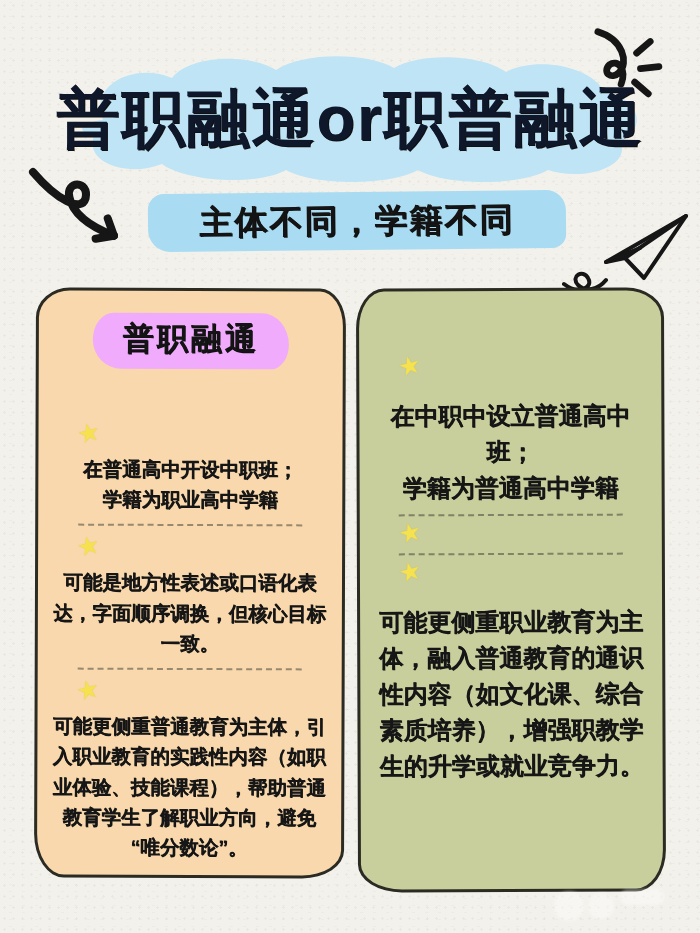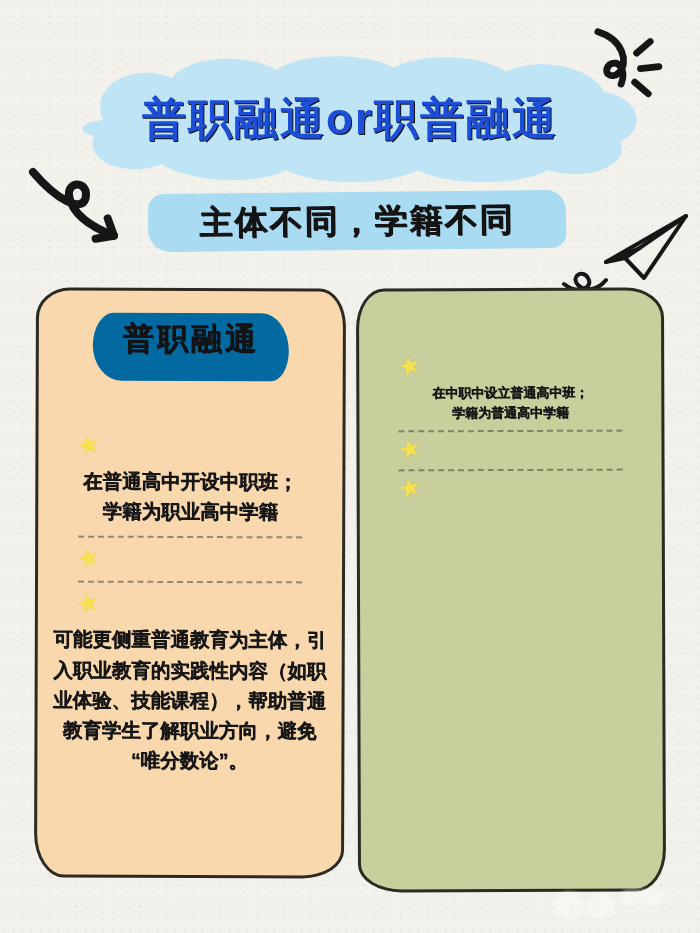--- a/index.html
+++ b/index.html
@@ -13,21 +13,21 @@
     background-size:9px 11px,13px 7px;
     background-position:0 0,4px 6px;
     color:#141414;
   }
   .abs{position:absolute;}
   
   .title-wrap{left:48px;top:50px;width:604px;height:138px;}
   .title-wrap svg{position:absolute;inset:0;width:100%;height:100%;}
   .page-title{
     position:absolute;inset:0;display:flex;align-items:center;justify-content:center;
-    font-size:44px;font-weight:900;letter-spacing:2px;color:#1d4ed8;margin:0;
+    font-size:63px;font-weight:900;letter-spacing:2px;color:#0f172a;margin:0;
     text-shadow:1px 1px 0 #101010;
   }
   .subtitle{
     left:148px;top:192px;width:418px;height:58px;
     background:#a9dcf3;border-radius:16px 20px 14px 22px;
     display:flex;align-items:center;justify-content:center;
     transform:rotate(-.6deg);
   }
   .subtitle span{font-size:33px;font-weight:900;letter-spacing:2px;text-shadow:.8px .8px 0 #101010;}
   
@@ -46,21 +46,21 @@
     left:35px;width:310px;height:590px;background:#f8d8ac;
     border-radius:34px 26px 42px 30px / 30px 38px 28px 44px;
     transform:rotate(.2deg);
   }
   .card-green{
     left:357px;width:308px;height:604px;background:#c8ce9c;
     border-radius:28px 38px 30px 44px / 40px 30px 42px 28px;
     transform:rotate(-.2deg);
   }
   .card-title-hl{
-    background:#0369a1;padding:5px 30px 21px;
+    background:#f0abfc;padding:5px 30px 9px;
     border-radius:26px 34px 22px 36px / 60% 70% 55% 65%;
   }
   .card-title-hl h2{
     margin:0;font-size:31px;font-weight:900;letter-spacing:3px;
     text-shadow:.8px .8px 0 #101010;
   }
   .star{
     align-self:flex-start;margin:52px 0 0 24px;line-height:1;
     font-size:25px;color:#f6e14e;transform:rotate(-14deg);
     text-shadow:0 0 1px rgba(210,180,40,.6);
@@ -72,21 +72,21 @@
     text-align:center;white-space:pre-line;color:#161616;
     text-shadow:.5px .5px 0 #161616;
   }
   .divider{
     width:82%;border:none;margin:10px auto 0;
     border-top:2.5px dashed rgba(55,55,45,.5);
   }
   
   .card-green .star{margin-top:40px;}
   .card-green .star.s-mid{margin-top:4px;}
-  .card-green .item{margin-top:5px;font-size:13px;line-height:1.5;}
+  .card-green .item{margin-top:20px;font-size:24px;line-height:1.5;}
   .card-green .divider{margin-top:8px;}
   
   .watermark{
     right:14px;bottom:6px;width:150px;height:44px;opacity:.45;filter:blur(1.5px);
   }
   .watermark i{
     position:absolute;border-radius:50%;background:rgba(255,255,255,.8);display:block;
   }
   .watermark i:nth-child(1){left:18px;top:8px;width:30px;height:30px;}
   .watermark i:nth-child(2){left:52px;top:10px;width:26px;height:26px;}
@@ -128,32 +128,34 @@
 
 <section class="card card-peach">
   <div class="card-title-hl">
     <h2>普职融通</h2>
   </div>
   <span class="star">★</span>
   <p class="item">在普通高中开设中职班；
 学籍为职业高中学籍</p>
   <hr class="divider">
   <span class="star s-mid">★</span>
+  <p class="item">可能是地方性表述或口语化表达，字面顺序调换，但核心目标一致。</p>
   <hr class="divider">
   <span class="star s-mid">★</span>
   <p class="item">可能更侧重普通教育为主体，引入职业教育的实践性内容（如职业体验、技能课程），帮助普通教育学生了解职业方向，避免“唯分数论”。</p>
 </section>
 
 <section class="card card-green">
   <span class="star">★</span>
   <p class="item">在中职中设立普通高中班；
 学籍为普通高中学籍</p>
   <hr class="divider">
   <span class="star s-mid">★</span>
   <hr class="divider">
   <span class="star s-mid">★</span>
+  <p class="item">可能更侧重职业教育为主体，融入普通教育的通识性内容（如文化课、综合素质培养），增强职教学生的升学或就业竞争力。</p>
 </section>
 
 <div class="abs watermark">
     <i></i>
     <i></i>
     <i></i>
   </div>
 
 </body></html>

